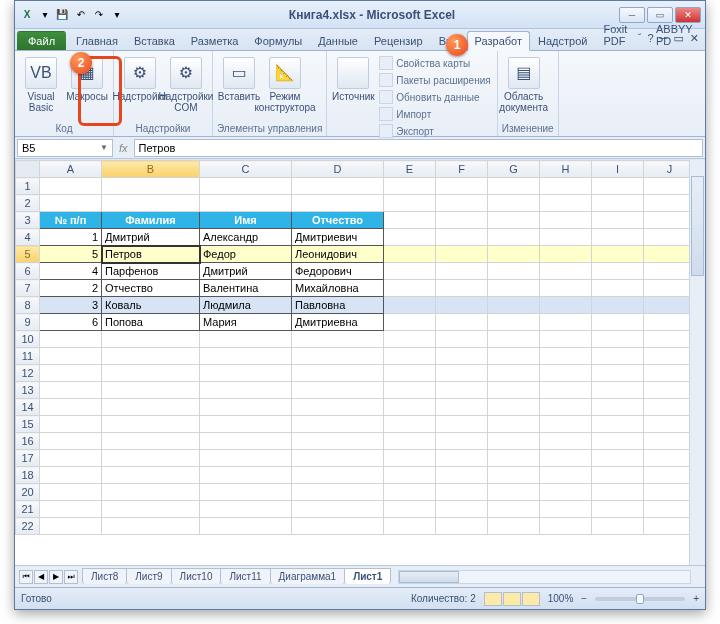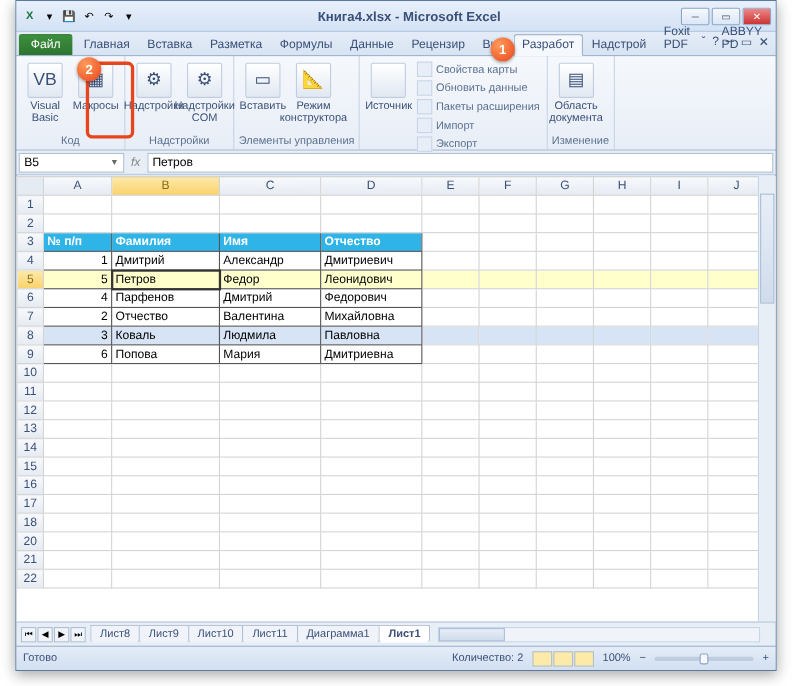--- a/index.html
+++ b/index.html
@@ -50,21 +50,21 @@
 
 .grid-wrap { position: absolute; left: 0; right: 0; top: 159px; bottom: 44px; background: #fff; overflow: hidden;}
 .grid { border-collapse: collapse; table-layout: fixed; }
 .grid th, .grid td { border: 1px solid #d4d4d4; height: 17px; font-size: 11px; padding: 0 3px; overflow: hidden; white-space: nowrap;}
 .grid th { background: linear-gradient(#f7f9fb,#e5ebf3); color: #3b5078; font-weight: normal; text-align: center;}
 .grid .rowhdr { background: linear-gradient(#f7f9fb,#e5ebf3); text-align: center; color: #3b5078; width: 24px;}
 .grid .corner { background: #e5ebf3; width: 24px;}
 .hdr-active { background: linear-gradient(#fde9a8,#f9d26a) !important; color: #8a6d1e !important;}
 .col-A{width:62px}.col-B{width:98px}.col-C{width:92px}.col-D{width:92px}
 .col-rest{width:52px}
-.data-hdr { background: #2fb4e8 !important; color: #fff; font-weight: bold; border: 1px solid #555 !important;}
+.data-hdr { background: #2fb4e8 !important; color: #fff; text-align: center; font-weight: bold; border: 1px solid #555 !important;}
 .data-cell { border: 1px solid #555 !important; background: #fff;}
 .data-num { text-align: right; border: 1px solid #555 !important;}
 .row-yellow td { background: #ffffcc;}
 .row-blue td { background: #d6e4f5;}
 .active-cell { outline: 2px solid #333; outline-offset: -1px;}
 
 
 .hscroll { position: absolute; left: 0; right: 0; bottom: 22px; height: 22px; background: #e8eef5; border-top: 1px solid #b8c8dc; display: flex; align-items: center;}
 .sheet-tabs { display: flex; align-items: center; gap: 0; padding-left: 4px; font-size: 10px;}
 .sheet-nav { display:flex; gap:1px; margin-right:4px;}
@@ -176,25 +176,25 @@
             <div class="ricon"></div>
             <div>Источник</div>
           </div>
           <div class="rbtn-sm-col">
             <div class="rbtn-sm">
               <span class="ic"></span>
               <span>Свойства карты</span>
             </div>
             <div class="rbtn-sm">
               <span class="ic"></span>
-              <span>Обновить данные</span>
+              <span>Пакеты расширения</span>
             </div>
             <div class="rbtn-sm">
               <span class="ic"></span>
-              <span>Пакеты расширения</span>
+              <span>Обновить данные</span>
             </div>
             <div class="rbtn-sm">
               <span class="ic"></span>
               <span>Импорт</span>
             </div>
             <div class="rbtn-sm">
               <span class="ic"></span>
               <span>Экспорт</span>
             </div>
           </div>

